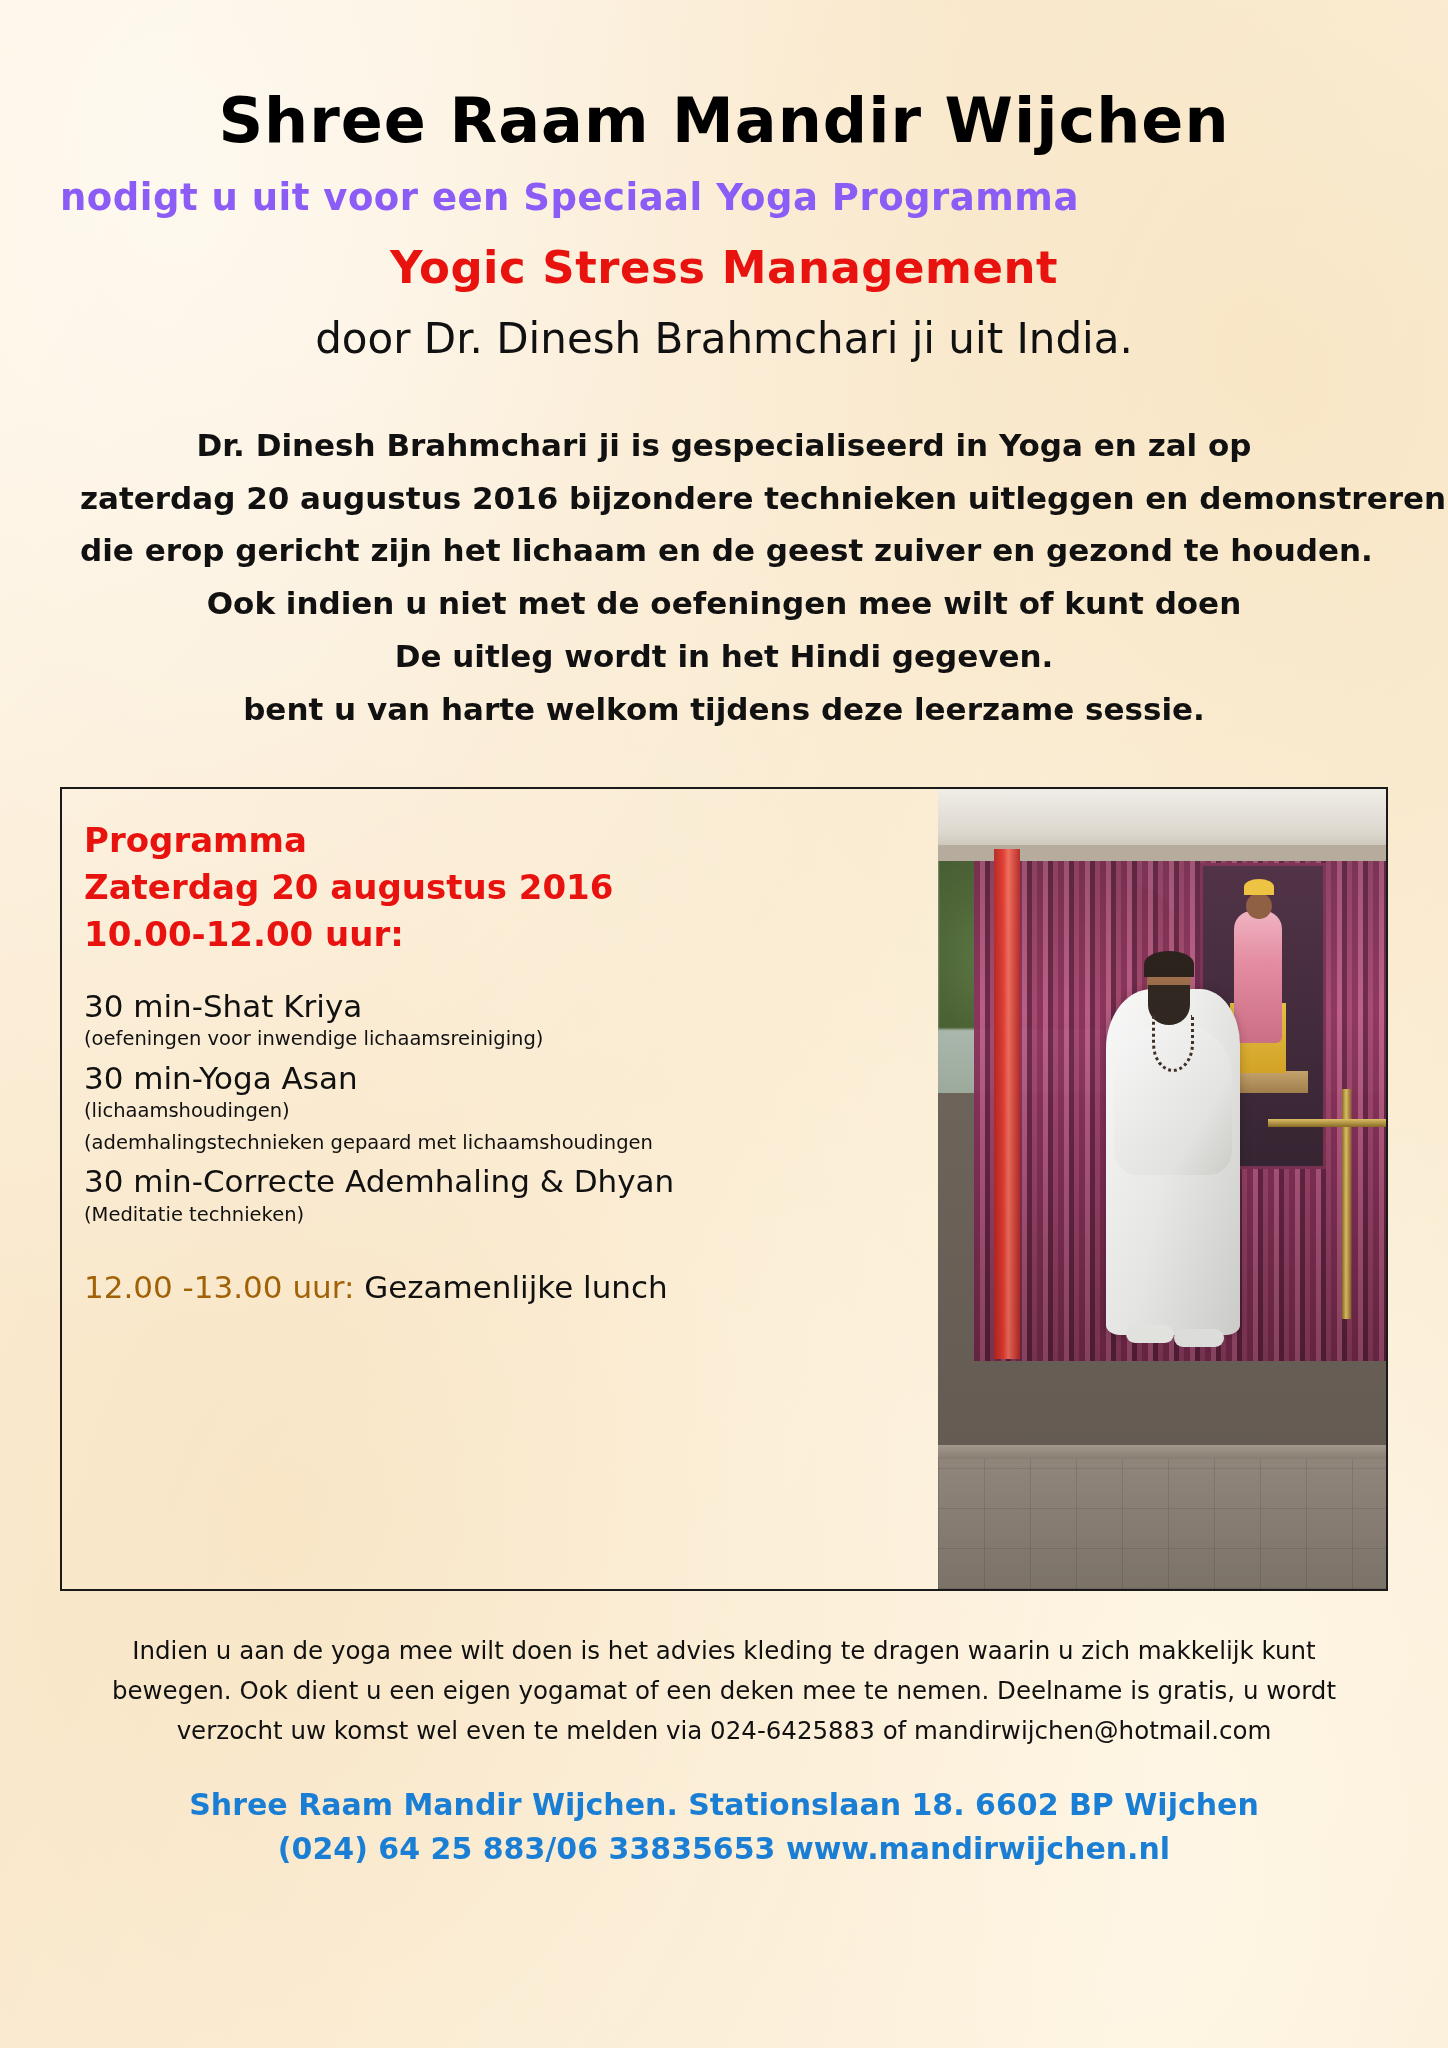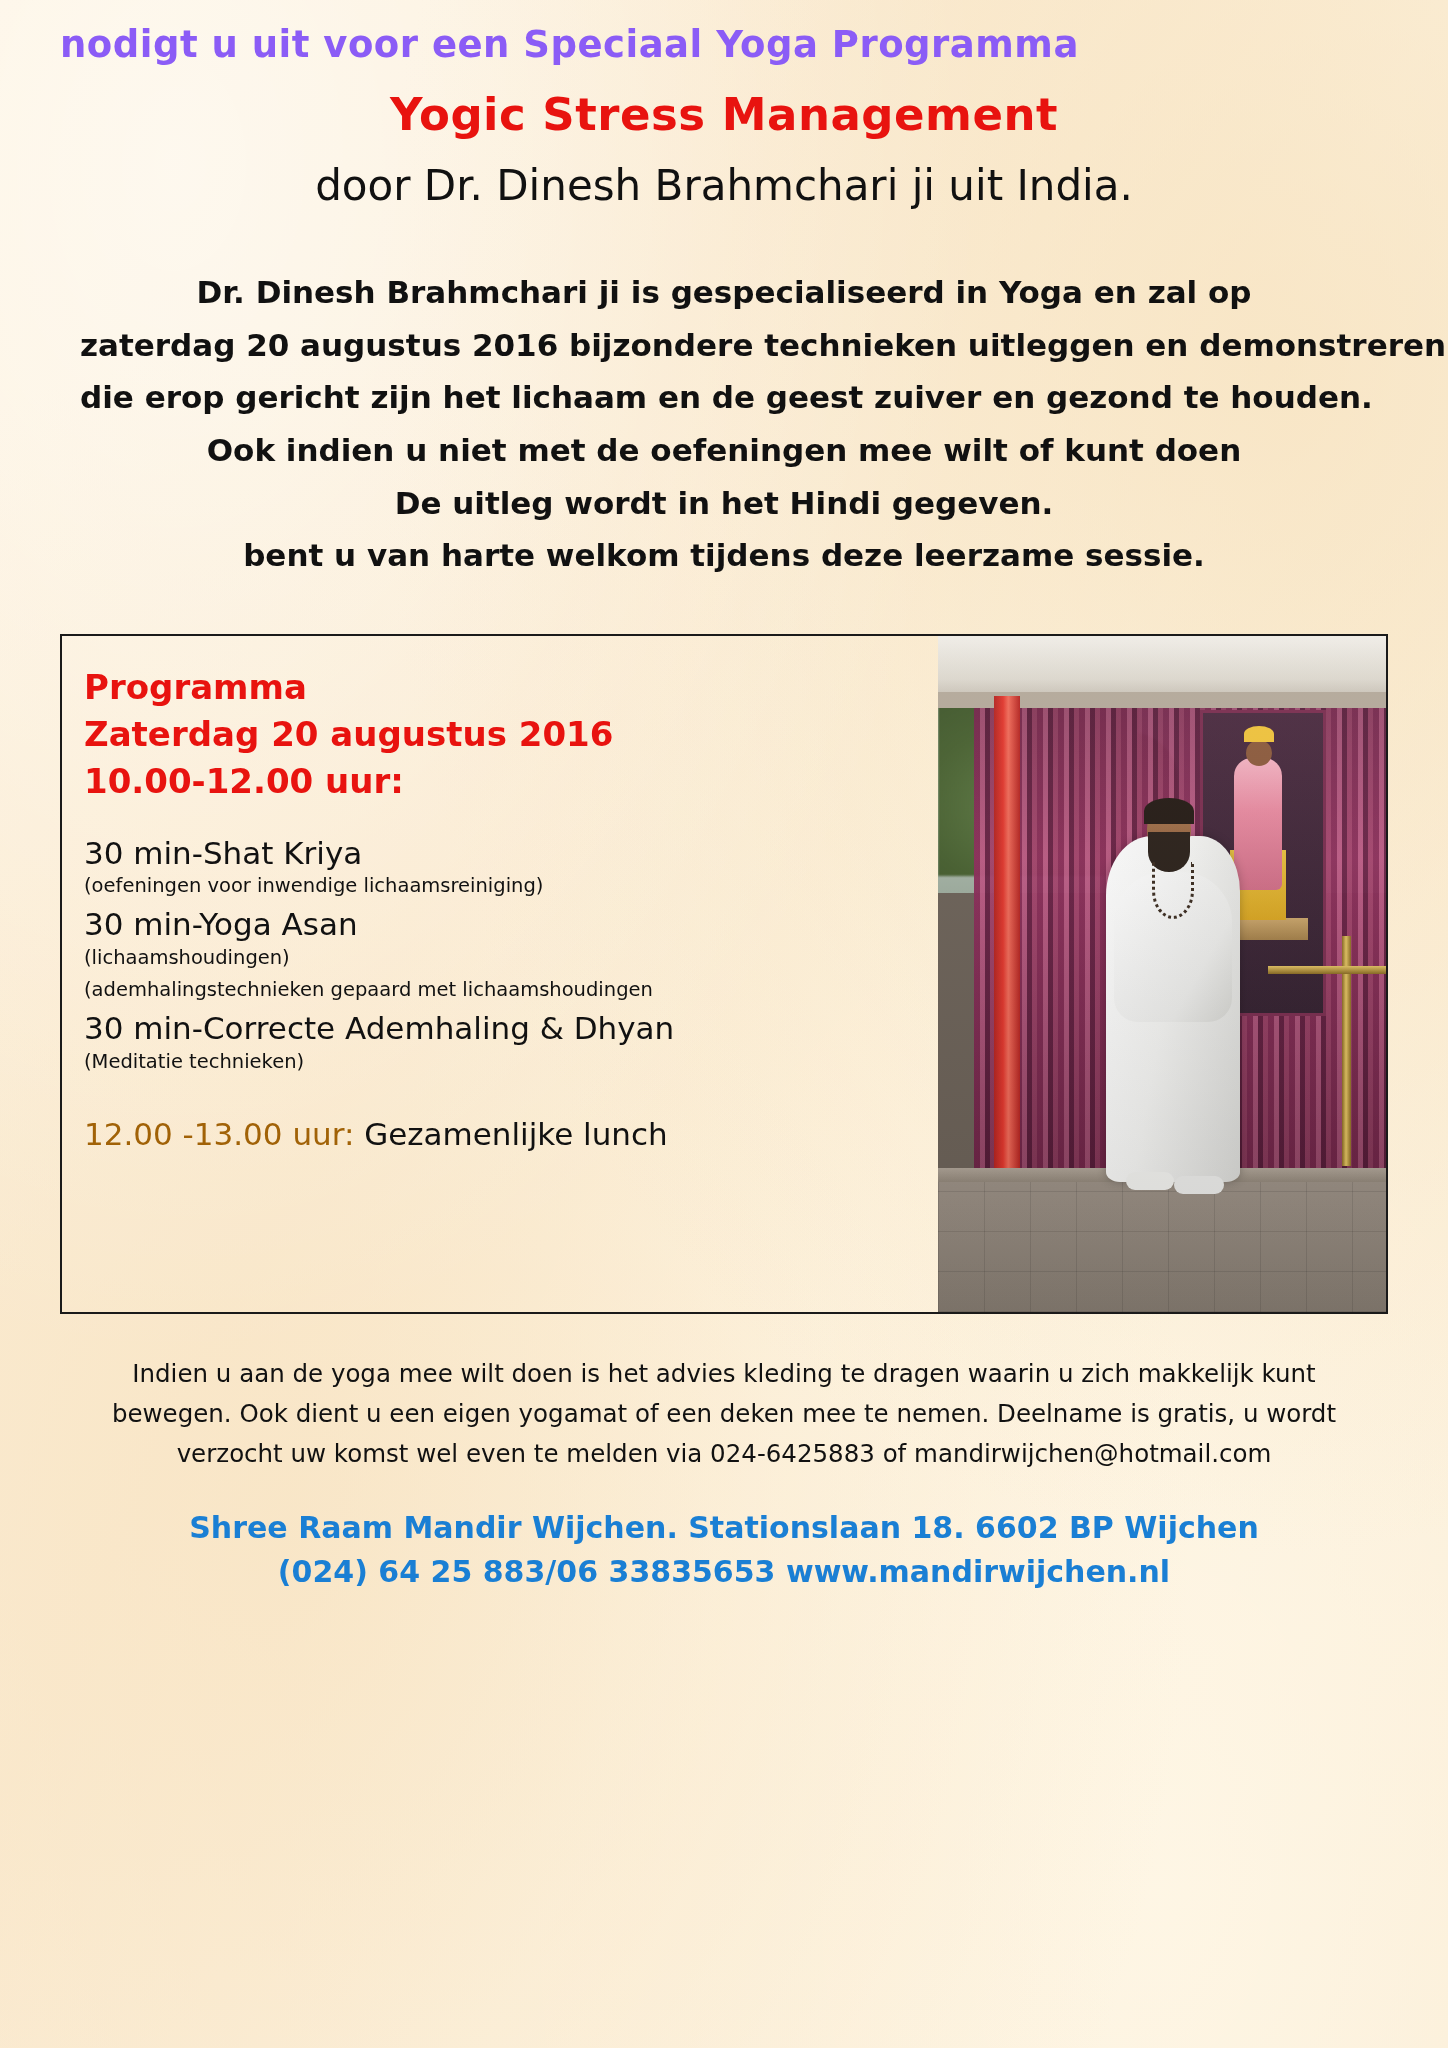--- a/index.html
+++ b/index.html
@@ -83,21 +83,21 @@
   }
   .intro div { white-space: nowrap; }
 
   
   .program-box {
     margin-top: 52px;
     border: 2px solid #1a1a1a;
     display: flex;
     align-items: stretch;
     background: transparent;
-    height: 680px;
+    height: 804px;
     box-sizing: border-box;
   }
   .program-left {
     flex: 1 1 auto;
     padding: 28px 0 0 22px;
     box-sizing: border-box;
   }
   .prog-head {
     color: #e8130f;
     font-weight: bold;
@@ -298,20 +298,21 @@
     line-height: 1.45;
   }
 </style>
 </head>
 <body>
 
 <div class="paper-texture"></div>
 
 <div class="page">
 
+  <div class="title">Shree Raam Mandir Wijchen</div>
   <div class="subtitle1">nodigt u uit voor een Speciaal Yoga Programma</div>
   <div class="subtitle2">Yogic Stress Management</div>
   <div class="subtitle3">door Dr. Dinesh Brahmchari ji uit India.</div>
 
   <div class="intro">
     <div>Dr. Dinesh Brahmchari ji is gespecialiseerd in Yoga en zal op</div>
     <div>zaterdag 20 augustus 2016 bijzondere technieken uitleggen en demonstreren</div>
     <div>die erop gericht zijn het lichaam en de geest zuiver en gezond te houden.</div>
     <div>Ook indien u niet met de oefeningen mee wilt of kunt doen</div>
     <div>De uitleg wordt in het Hindi gegeven.</div>

